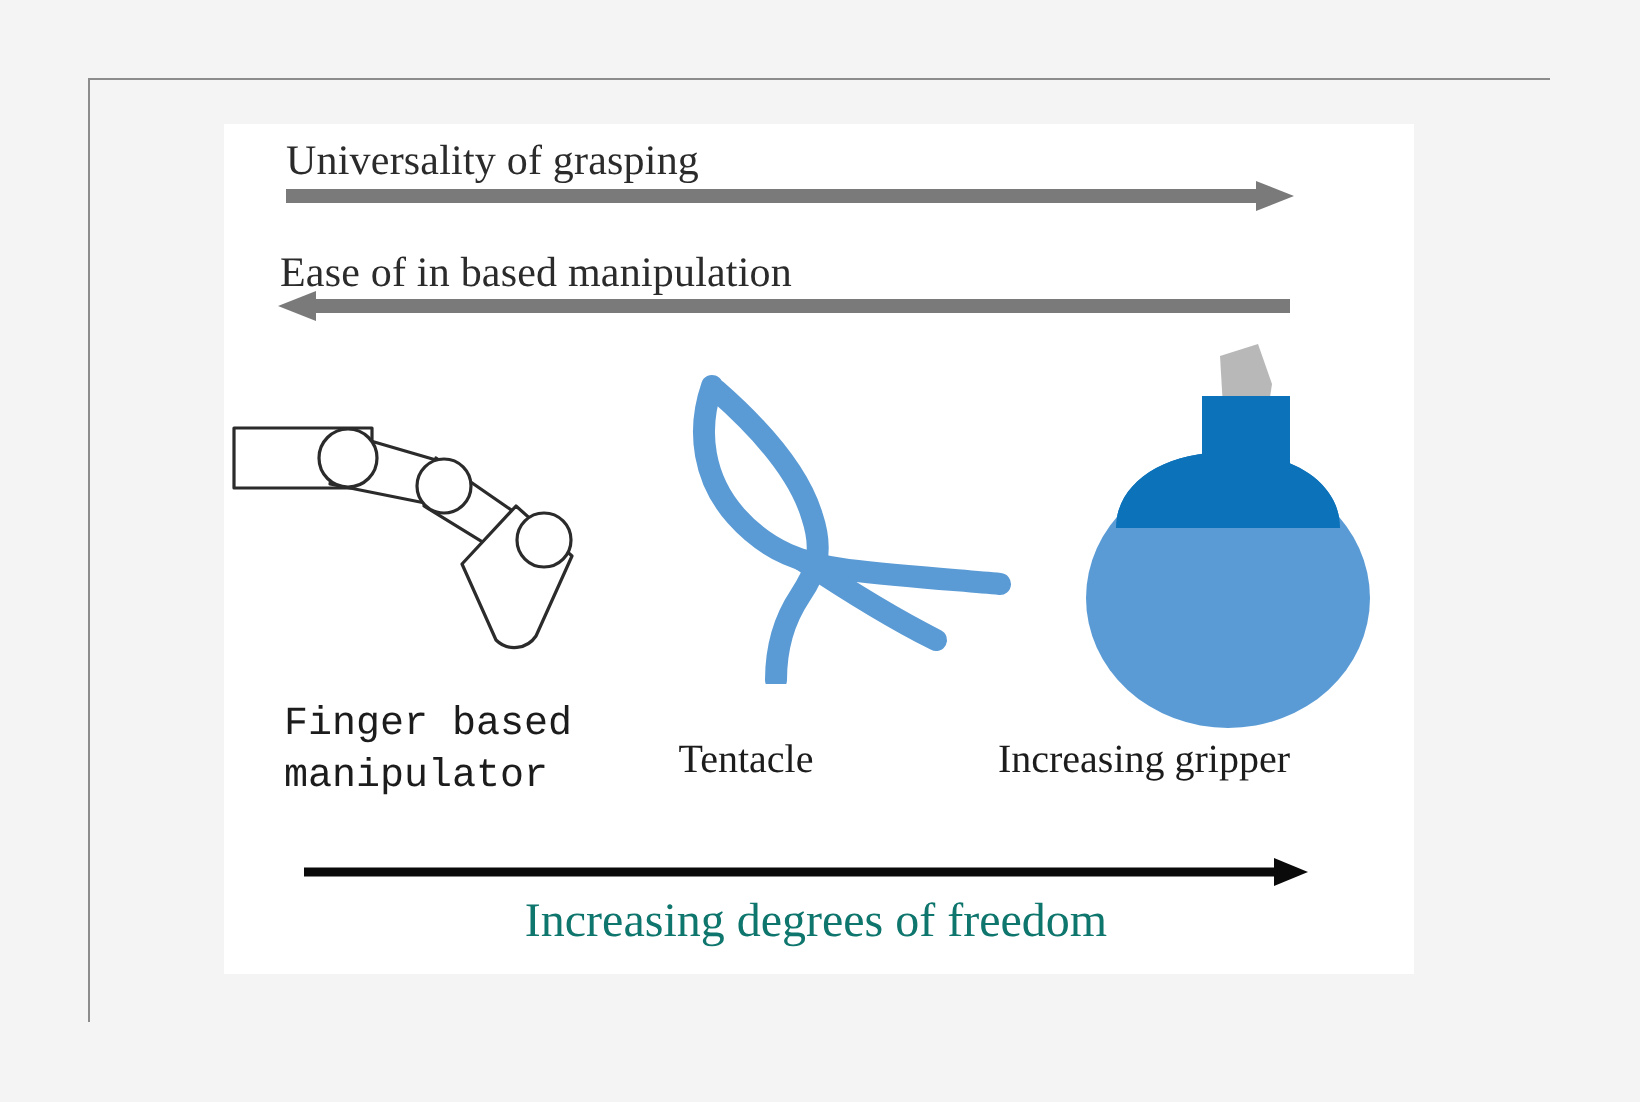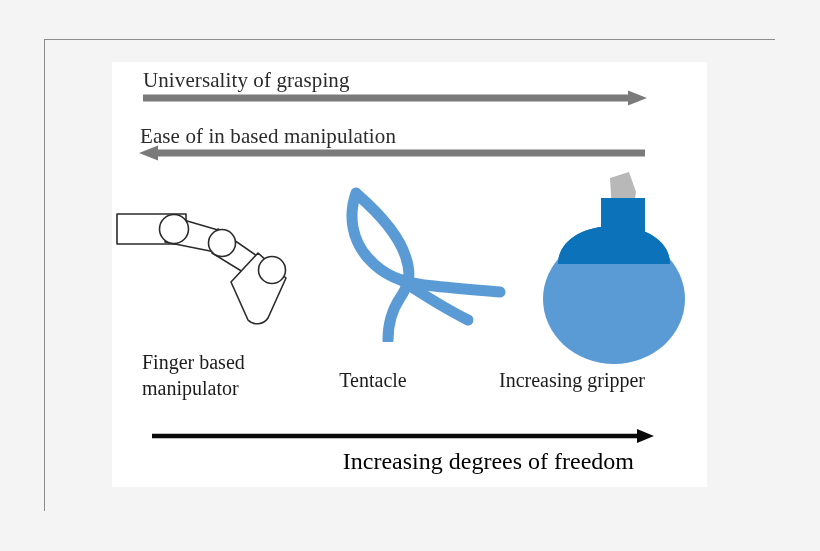--- a/index.html
+++ b/index.html
@@ -95,42 +95,43 @@
     position: absolute;
     color: #1c1c1c;
     font-size: 20px;
     line-height: 1.28;
     white-space: pre-line;
   }
   #label-finger-manipulator {
     left: 142px; top: 350px;
     width: 160px;
     text-align: left;
+    font-family: Liberation Mono, monospace;
   }
   #label-tentacle {
     left: 318px; top: 368px;
     width: 110px;
     text-align: center;
   }
   #label-universal-gripper {
     left: 472px; top: 368px;
     width: 200px;
     text-align: center;
   }
 
   
   #arrow-dof {
     left: 148px; top: 427px;
   }
   #caption-dof {
     position: absolute;
-    left: 134px; top: 448px;
+    left: 158px; top: 448px;
     width: 500px;
-    text-align: right;
-    color: #000000;
+    text-align: center;
+    color: #0f766e;
     font-size: 24px;
     white-space: nowrap;
   }
 </style>
 </head>
 <body>
 
 <div id="page-frame">
   <div class="frame-rule-top"></div>
   <div class="frame-rule-left"></div>

